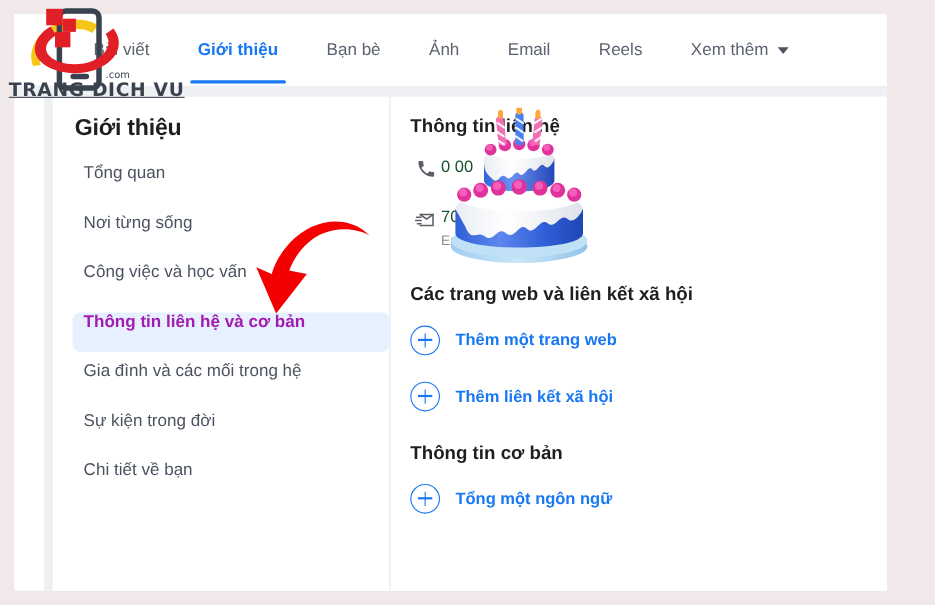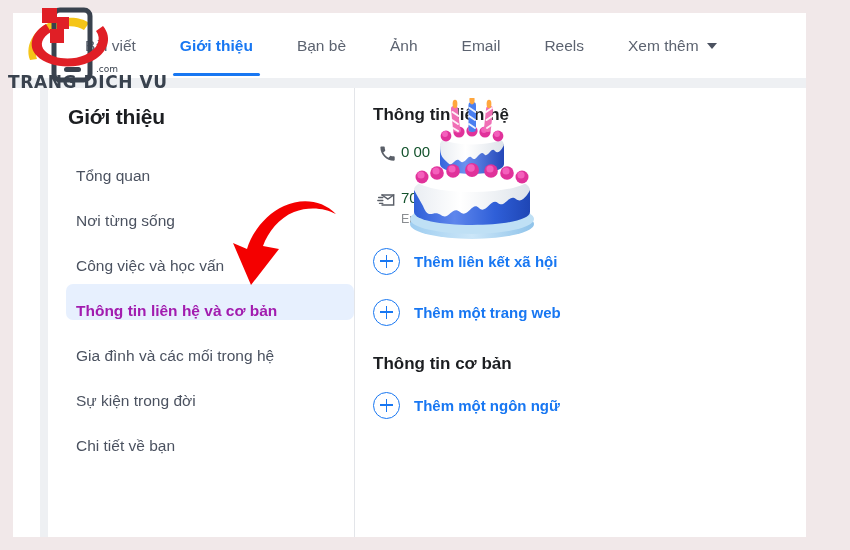--- a/index.html
+++ b/index.html
@@ -93,21 +93,21 @@
   .sidebar-title {
     font-size: 21px;
     font-weight: bold;
     color: #1c1e21;
     margin: 0 0 20px 2px;
     letter-spacing: -0.2px;
   }
   .side-item {
     height: 36px;
     display: flex;
-    align-items: flex-end;
+    align-items: flex-start;
     padding: 0 10px;
     margin-bottom: 9px;
     border-radius: 7px;
     font-size: 15.5px;
     color: #4b5260;
     cursor: pointer;
     white-space: nowrap;
   }
   .side-item.active {
     background: #e7f0fe;
@@ -192,20 +192,21 @@
   }
   .logo-text {
     position: absolute;
     left: 8px; top: 72px;
     font-size: 17px;
     font-weight: bold;
     color: #39424e;
     letter-spacing: 0.6px;
     font-family: "DejaVu Sans", sans-serif;
     white-space: nowrap;
+    text-decoration: underline;
   }
   .logo-com {
     position: absolute;
     left: 96px; top: 64px;
     font-size: 9px;
     color: #39424e;
     font-family: "DejaVu Sans", sans-serif;
   }
 </style>
 </head>
@@ -292,36 +293,37 @@
             <path d="M6 6l7 5 7-5"></path>
             <path d="M2 9h5M1 12.5h6M3 16h4"></path>
           </svg>
         </span>
         <div>
           <div class="c-val">         70@gmail.com</div>
           <div class="c-sub">Email</div>
         </div>
       </div>
 
+      <div class="sec-title spaced">Các trang web và liên kết xã hội</div>
+
+      <div class="add-row">
+        <span class="plus"></span>
+        <span class="add-label">Thêm một trang web</span>
+      </div>
 
       <div class="add-row">
         <span class="plus"></span>
         <span class="add-label">Thêm liên kết xã hội</span>
       </div>
 
+      <div class="sec-title spaced" style="margin-top:28px;">Thông tin cơ bản</div>
+
       <div class="add-row">
         <span class="plus"></span>
-        <span class="add-label">Thêm một trang web</span>
-      </div>
-
-      <div class="sec-title spaced" style="margin-top:28px;">Thông tin cơ bản</div>
-
-      <div class="add-row">
-        <span class="plus"></span>
-        <span class="add-label">Thêm một ngôn ngữ</span>
+        <span class="add-label">Tổng một ngôn ngữ</span>
       </div>
 
     </div>
   </div>
 
   <div class="cake">
     <svg viewBox="0 0 152 152" width="152" height="152">
       <defs>
         <linearGradient id="plate" x1="0" y1="0" x2="1" y2="0">
           <stop offset="0" stop-color="#9ecdf0"></stop>

